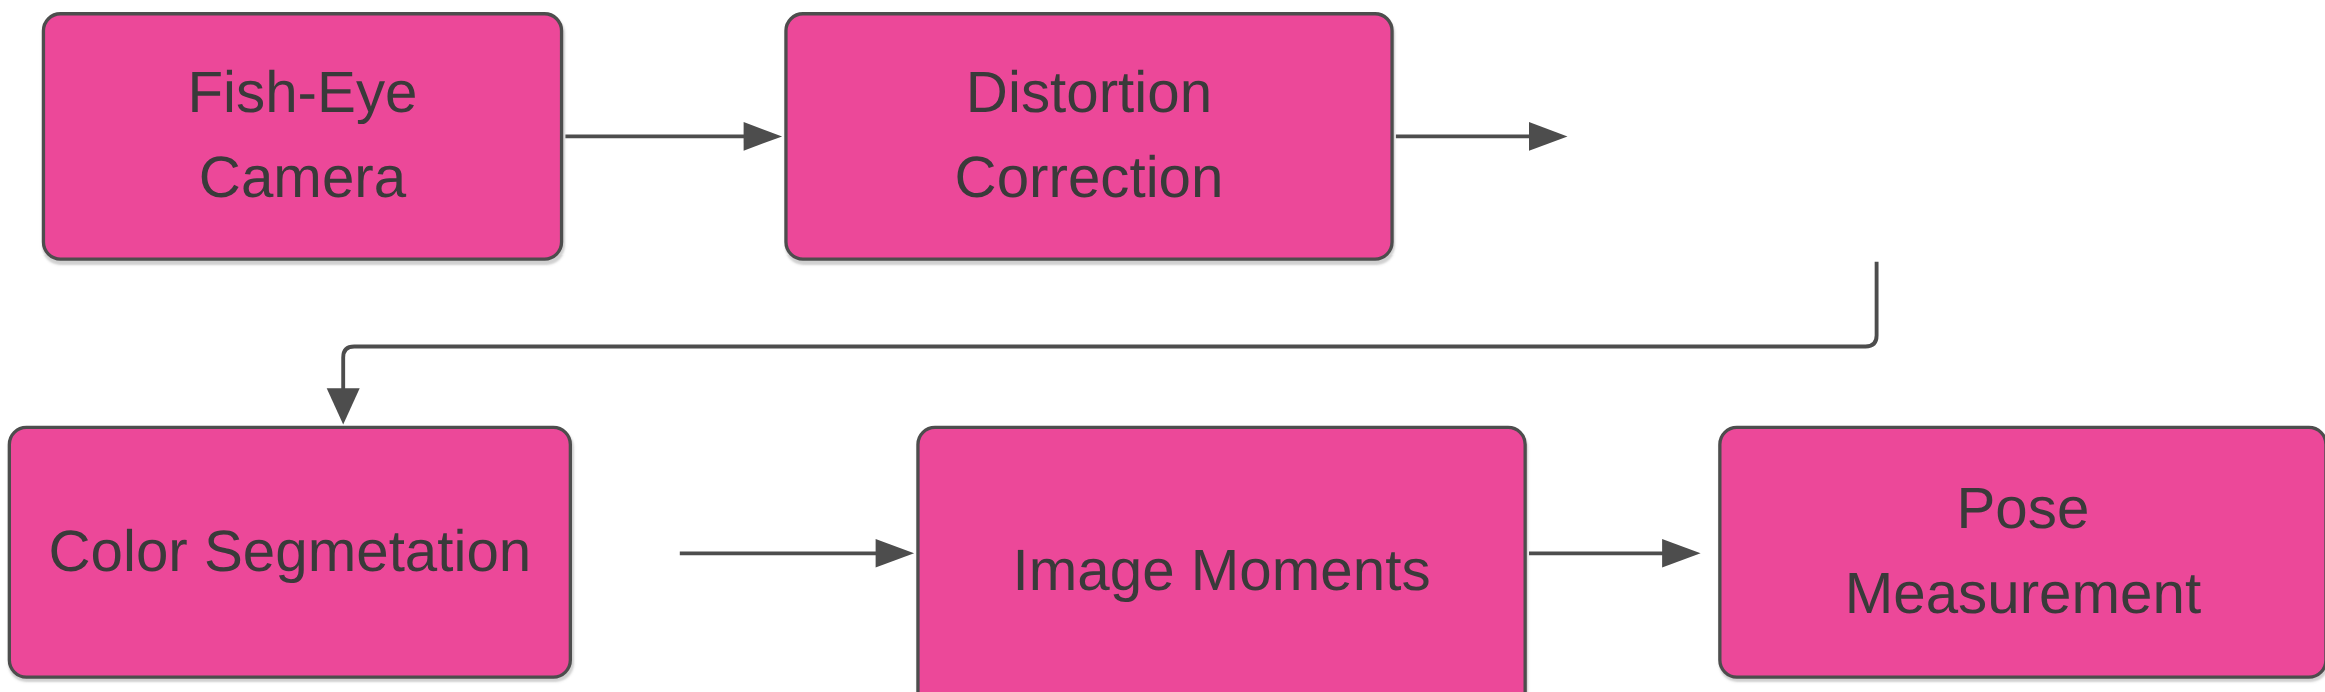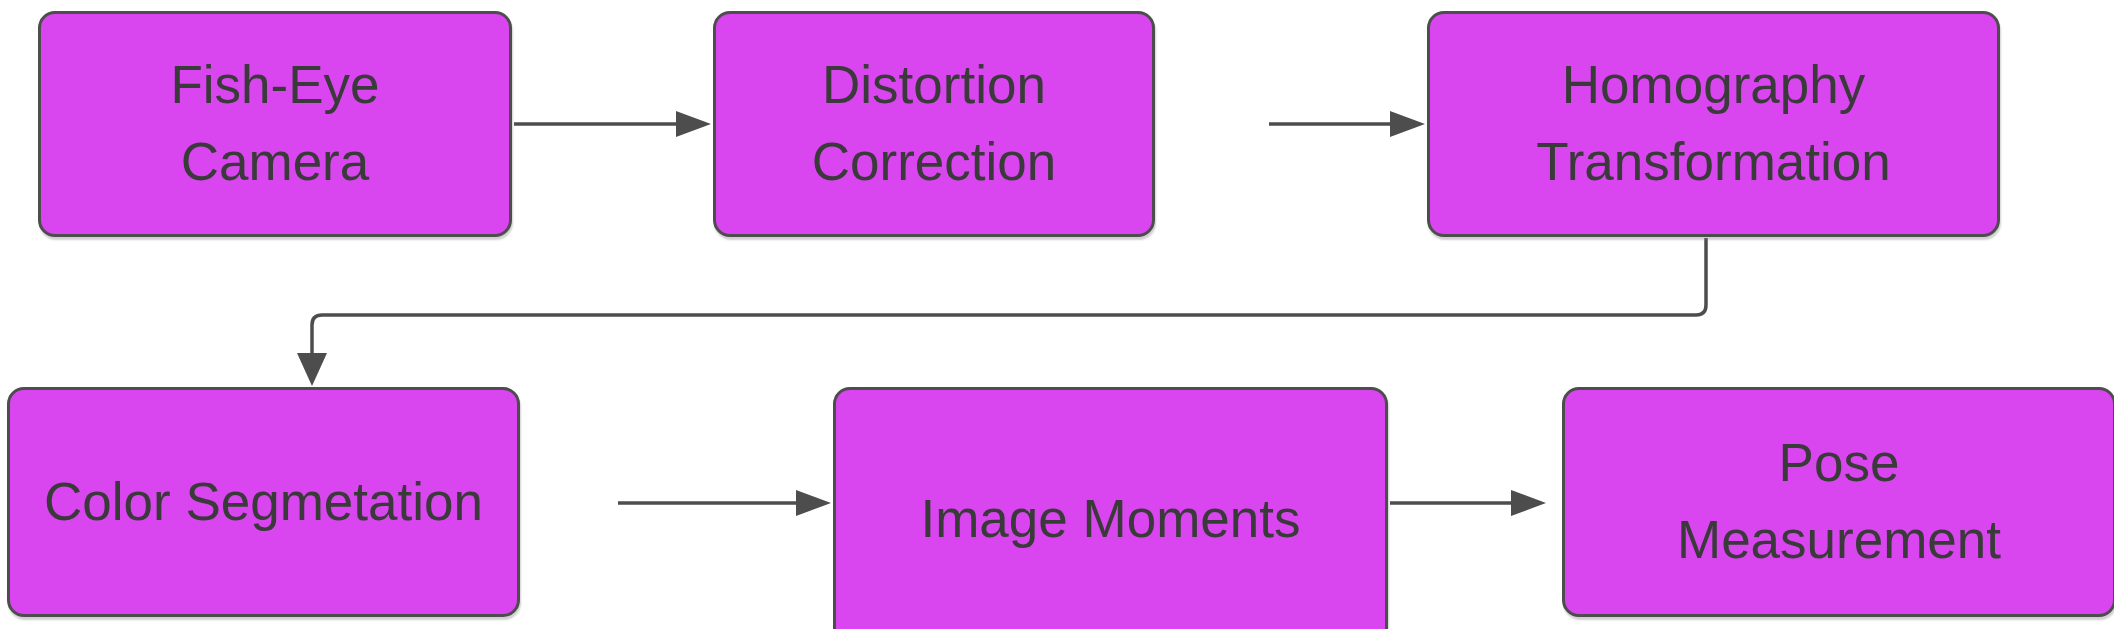--- a/index.html
+++ b/index.html
@@ -11,36 +11,36 @@
     position: relative;
     width: 2114px;
     height: 629px;
     background: #ffffff;
     font-family: "Liberation Sans", "DejaVu Sans", sans-serif;
     overflow: hidden;
   }
   .node {
     position: absolute;
     box-sizing: border-box;
-    background: #d946ef;
+    background: #ec4899;
     border: 3px solid #4d4d4d;
     border-radius: 17px;
     display: flex;
     flex-direction: column;
     align-items: center;
     justify-content: center;
     text-align: center;
     color: #3a3a3a;
     font-size: 53px;
     line-height: 1.45;
     box-shadow: 1px 3px 2px rgba(120,120,120,0.35);
   }
   
   .n1 { left: 38px;   top: 11px;  width: 474px; height: 226px; }
-  .n2 { left: 713px;  top: 11px;  width: 442px; height: 226px; }
+  .n2 { left: 713px;  top: 11px;  width: 554px; height: 226px; }
   .n3 { left: 1427px; top: 11px;  width: 573px; height: 226px; }
   
   .n4 { left: 7px;    top: 387px; width: 513px; height: 230px; }
   .n5 { left: 833px;  top: 387px; width: 555px; height: 264px; }
   .n6 { left: 1548px; top: 387px; width: 554px; height: 230px; margin-left: 14px; }
 
   svg.edges {
     position: absolute;
     left: 0;
     top: 0;
@@ -94,24 +94,20 @@
   <div class="node n1">
     <div>Fish-Eye</div>
     <div>Camera</div>
   </div>
 
   <div class="node n2">
     <div>Distortion</div>
     <div>Correction</div>
   </div>
 
-  <div class="node n3">
-    <div>Homography</div>
-    <div>Transformation</div>
-  </div>
 
   <div class="node n4">
     <div>Color Segmetation</div>
   </div>
 
   <div class="node n5">
     <div>Image Moments</div>
   </div>
 
   <div class="node n6">

